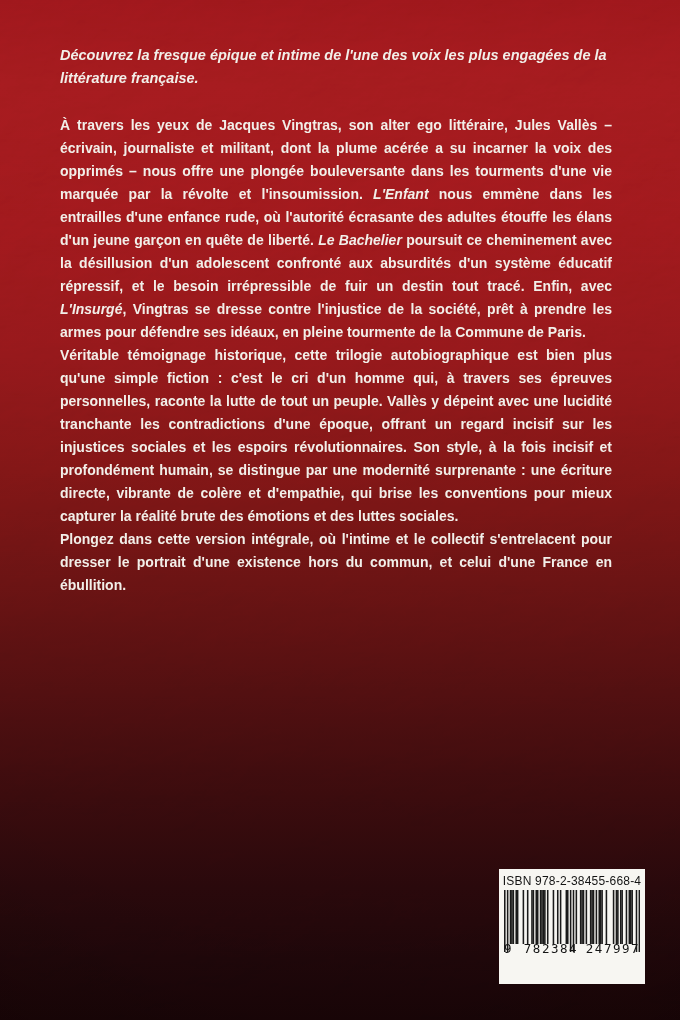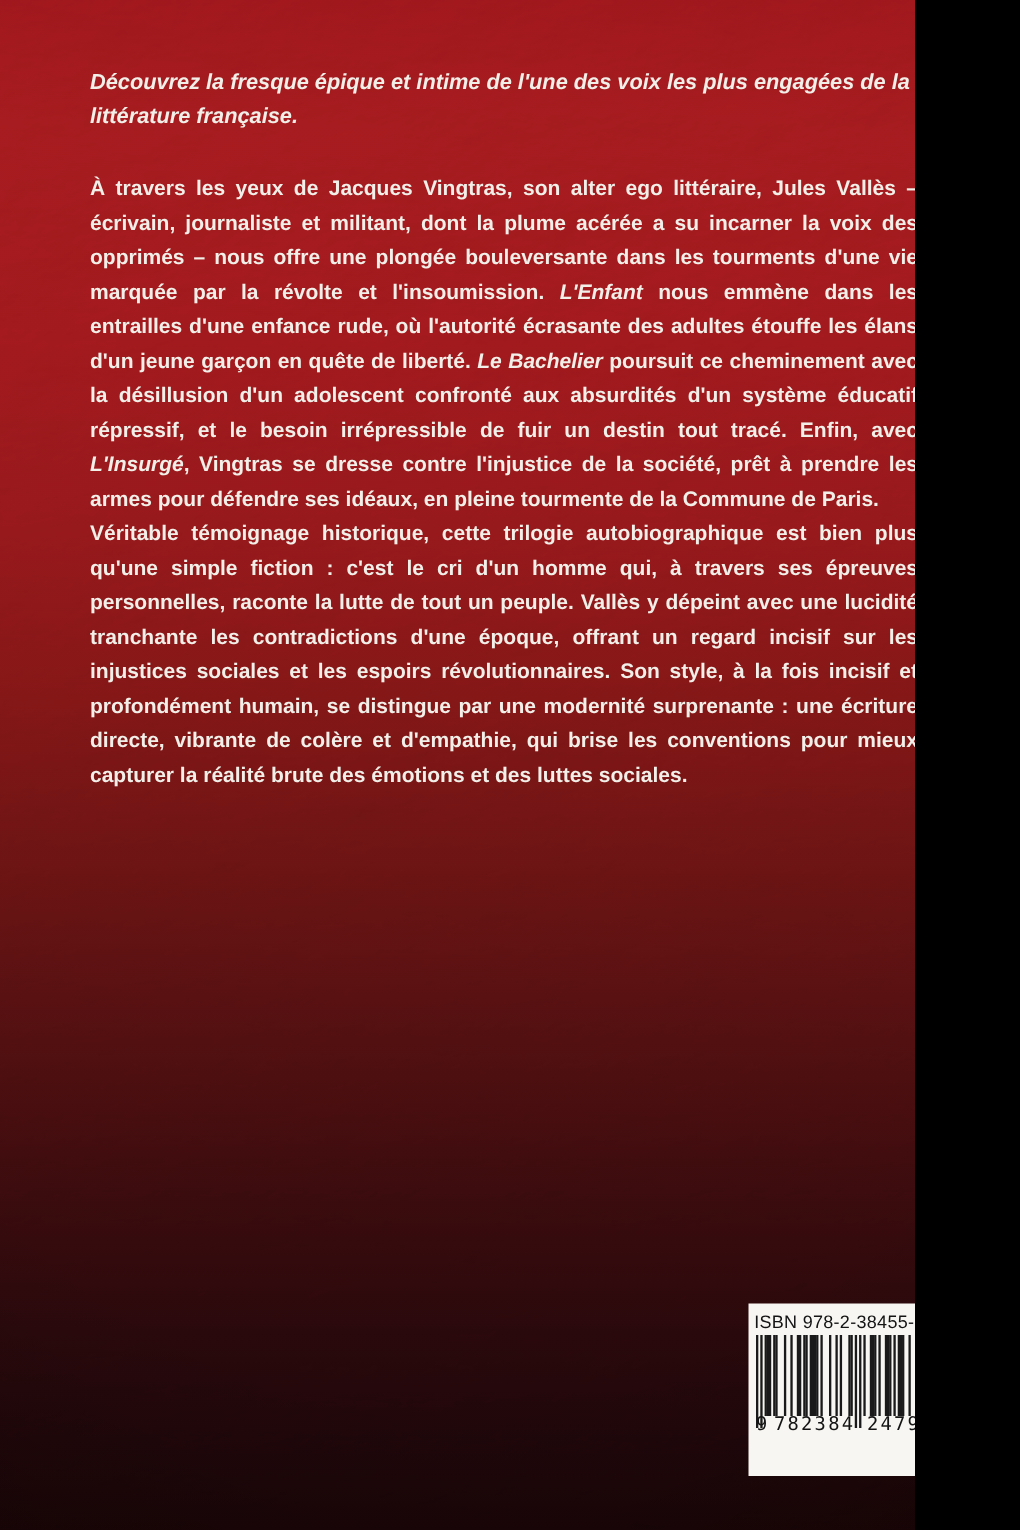--- a/index.html
+++ b/index.html
@@ -1,17 +1,17 @@
 <!DOCTYPE html>
 <html><head>
 <meta charset="utf-8">
 <style>
   html,body{margin:0;padding:0;background:#000;}
   .page{
-    position:relative;width:610px;height:1020px;overflow:hidden;
+    position:relative;width:680px;height:1020px;overflow:hidden;
     background:linear-gradient(180deg,
       #a5181d 0%, #ab1c20 8%, #a71a1e 22%, #9b191c 35%, #881717 46%,
       #6f1414 57%, #551011 68%, #3d0c0e 78%, #2b090c 87%, #20070a 94%, #190507 100%);
     font-family:"Liberation Sans", sans-serif;
   }
   .texture{
     position:absolute;inset:0;mix-blend-mode:multiply;opacity:.32;pointer-events:none;
   }
   .vignette{
     position:absolute;inset:0;pointer-events:none;
@@ -35,21 +35,21 @@
     color:#141414;font-size:12px;line-height:14px;letter-spacing:.2px;
     white-space:nowrap;font-weight:normal;margin-bottom:2px;
   }
   .bars-svg{display:block;}
   .bars-svg rect{fill:#1a1a1a;}
   .bc-digits{
     width:136px;display:flex;align-items:flex-end;margin-top:-10px;
     font-family:"DejaVu Sans Mono", monospace;font-size:12.5px;line-height:13px;color:#141414;
   }
   .bc-d-first{flex:0 0 12px;text-align:left;}
-  .bc-d-left,.bc-d-right{flex:1;text-align:left;letter-spacing:1.5px;}
+  .bc-d-left,.bc-d-right{flex:1;text-align:right;letter-spacing:1.5px;}
 </style>
 </head>
 <body>
 
 <div class="page">
 
   <svg class="texture" width="680" height="1020" viewBox="0 0 680 1020">
     <filter id="leather" x="0" y="0" width="100%" height="100%">
       <feTurbulence type="fractalNoise" baseFrequency="0.013 0.02" numOctaves="5" seed="8" result="n"></feTurbulence>
       <feDiffuseLighting in="n" lighting-color="#ffffff" surfaceScale="2.2">
@@ -60,20 +60,21 @@
   </svg>
   <div class="vignette"></div>
 
   <div class="blurb">
     <p class="tagline">Découvrez la fresque épique et intime de l'une des voix les plus engagées de la littérature française.</p>
 
     <p class="para"><span>À travers les yeux de Jacques Vingtras, son alter ego littéraire, Jules Vallès – écrivain, journaliste et militant, dont la plume acérée a su incarner la voix des opprimés – nous offre une plongée bouleversante dans les tourments d'une vie marquée par la révolte et l'insoumission. </span><span class="bi">L'Enfant</span><span> nous emmène dans les entrailles d'une enfance rude, où l'autorité écrasante des adultes étouffe les élans d'un jeune garçon en quête de liberté. </span><span class="bi">Le Bachelier</span><span> poursuit ce cheminement avec la désillusion d'un adolescent confronté aux absurdités d'un système éducatif répressif, et le besoin irrépressible de fuir un destin tout tracé. Enfin, avec </span><span class="bi">L'Insurgé</span><span>, Vingtras se dresse contre l'injustice de la société, prêt à prendre les armes pour défendre ses idéaux, en pleine tourmente de la Commune de Paris.</span></p>
 
     <p class="para">Véritable témoignage historique, cette trilogie autobiographique est bien plus qu'une simple fiction : c'est le cri d'un homme qui, à travers ses épreuves personnelles, raconte la lutte de tout un peuple. Vallès y dépeint avec une lucidité tranchante les contradictions d'une époque, offrant un regard incisif sur les injustices sociales et les espoirs révolutionnaires. Son style, à la fois incisif et profondément humain, se distingue par une modernité surprenante : une écriture directe, vibrante de colère et d'empathie, qui brise les conventions pour mieux capturer la réalité brute des émotions et des luttes sociales.</p>
 
+    <p class="para">Plongez dans cette version intégrale, où l'intime et le collectif s'entrelacent pour dresser le portrait d'une existence hors du commun, et celui d'une France en ébullition.</p>
   </div>
 
   <div class="barcode-box">
     <div class="isbn-label">ISBN 978-2-38455-668-4</div>
     <svg class="bars-svg" width="136" height="62" viewBox="0 0 136 62">
         <rect x="0.00" y="0" width="1.55" height="62"></rect>
         <rect x="2.86" y="0" width="1.55" height="62"></rect>
         <rect x="5.73" y="0" width="1.55" height="54"></rect>
         <rect x="7.16" y="0" width="1.55" height="54"></rect>
         <rect x="8.59" y="0" width="1.55" height="54"></rect>

